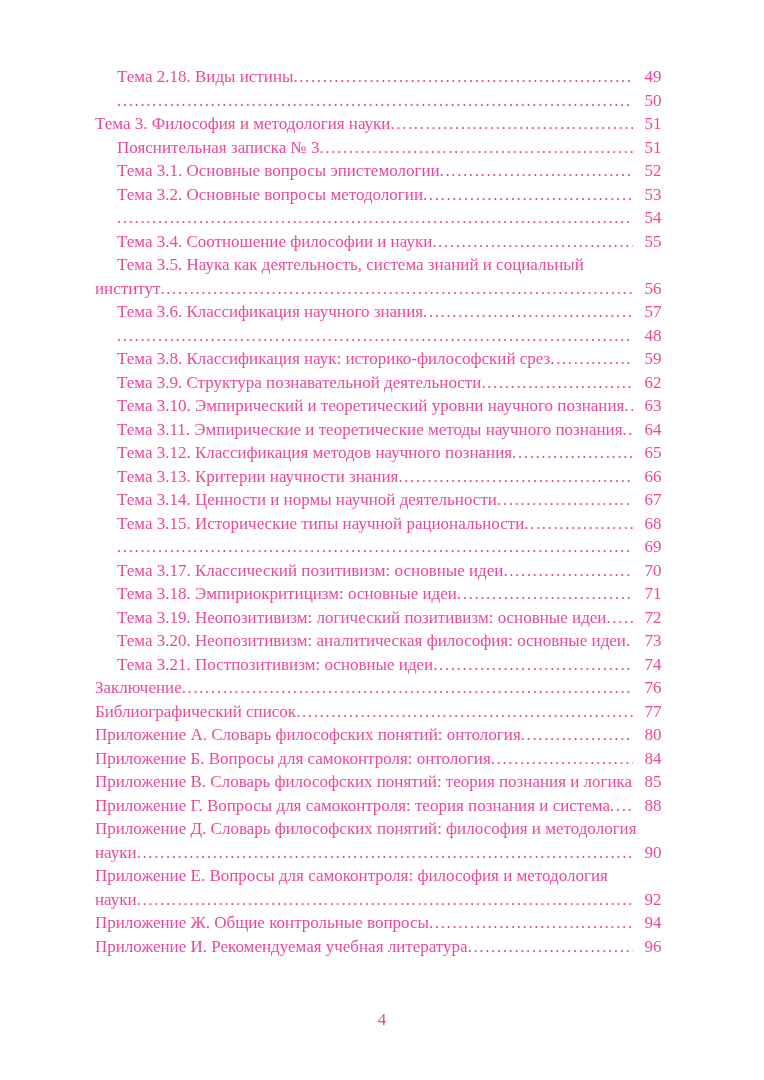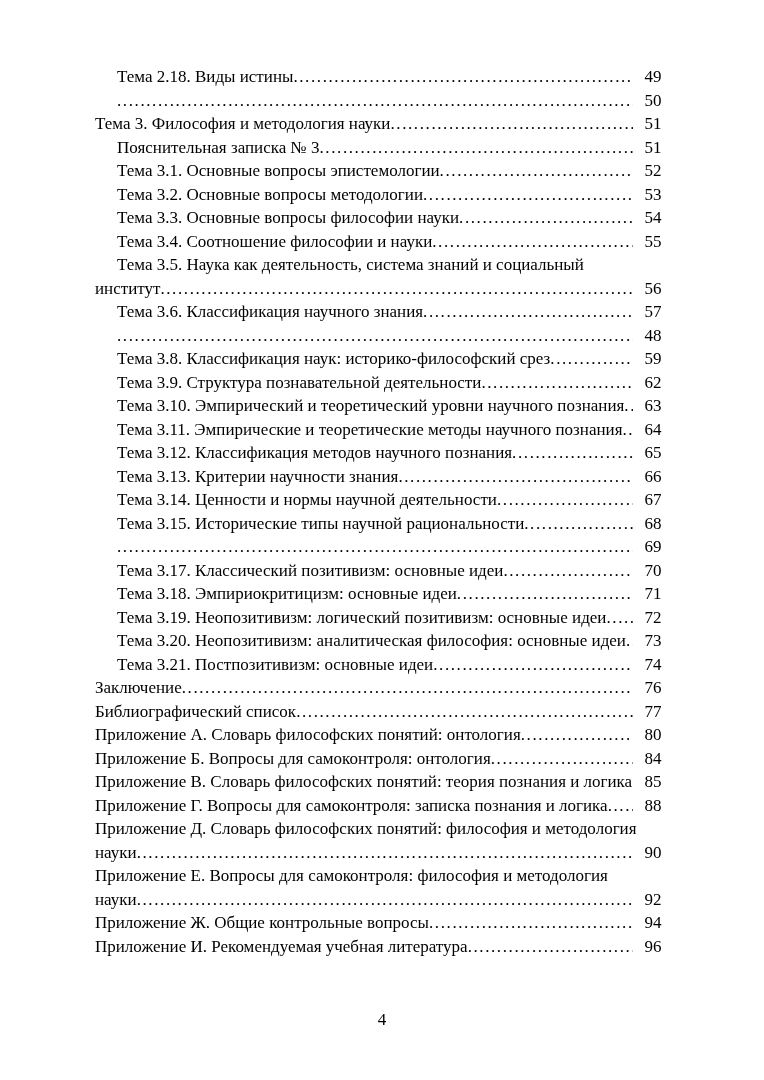--- a/index.html
+++ b/index.html
@@ -7,21 +7,21 @@
     padding: 0;
     background: #ffffff;
   }
   .sheet {
     position: relative;
     width: 764px;
     height: 1080px;
     background: #ffffff;
     overflow: hidden;
     font-family: "Liberation Serif", "DejaVu Serif", serif;
-    color: #000000;
+    color: #ec4899;
     border-radius: 15px;
   }
   .toc {
     position: absolute;
     left: 95px;
     top: 65px;
     width: 578px;
     font-size: 17px;
   }
   .entry { margin: 0; }
@@ -94,21 +94,20 @@
       </div>
       <div class="entry">
         <div class="line ind">
           <span class="txt">Тема 3.2. Основные вопросы методологии</span>
           <span class="dots">................................................................................................................................................................</span>
           <span class="pg">53</span>
         </div>
       </div>
       <div class="entry">
         <div class="line ind">
-          <span class="txt">Тема 3.3. Основные вопросы философии науки</span>
           <span class="dots">................................................................................................................................................................</span>
           <span class="pg">54</span>
         </div>
       </div>
       <div class="entry">
         <div class="line ind">
           <span class="txt">Тема 3.4. Соотношение философии и науки</span>
           <span class="dots">................................................................................................................................................................</span>
           <span class="pg">55</span>
         </div>
@@ -263,21 +262,21 @@
       </div>
       <div class="entry">
         <div class="line">
           <span class="txt">Приложение В. Словарь философских понятий: теория познания и логика</span>
           <span class="dots">................................................................................................................................................................</span>
           <span class="pg">85</span>
         </div>
       </div>
       <div class="entry">
         <div class="line">
-          <span class="txt">Приложение Г. Вопросы для самоконтроля: записка познания и логика</span>
+          <span class="txt">Приложение Г. Вопросы для самоконтроля: теория познания и система</span>
           <span class="dots">................................................................................................................................................................</span>
           <span class="pg">88</span>
         </div>
       </div>
       <div class="entry">
         <div class="line">
           <span class="txt">Приложение Д. Словарь философских понятий: философия и методология</span>
         </div>
         <div class="line">
           <span class="txt">науки</span>

